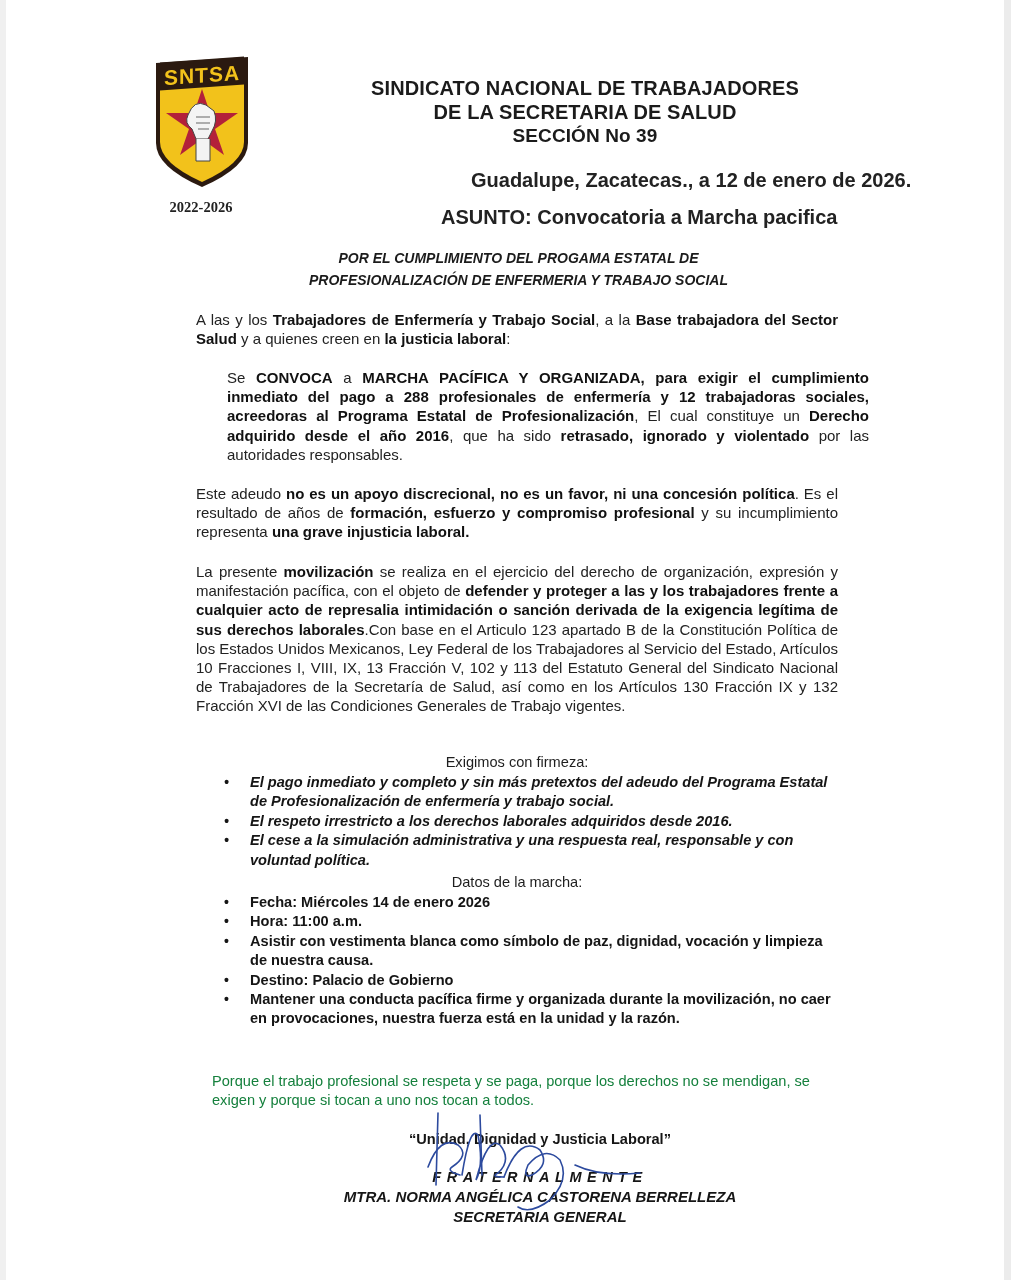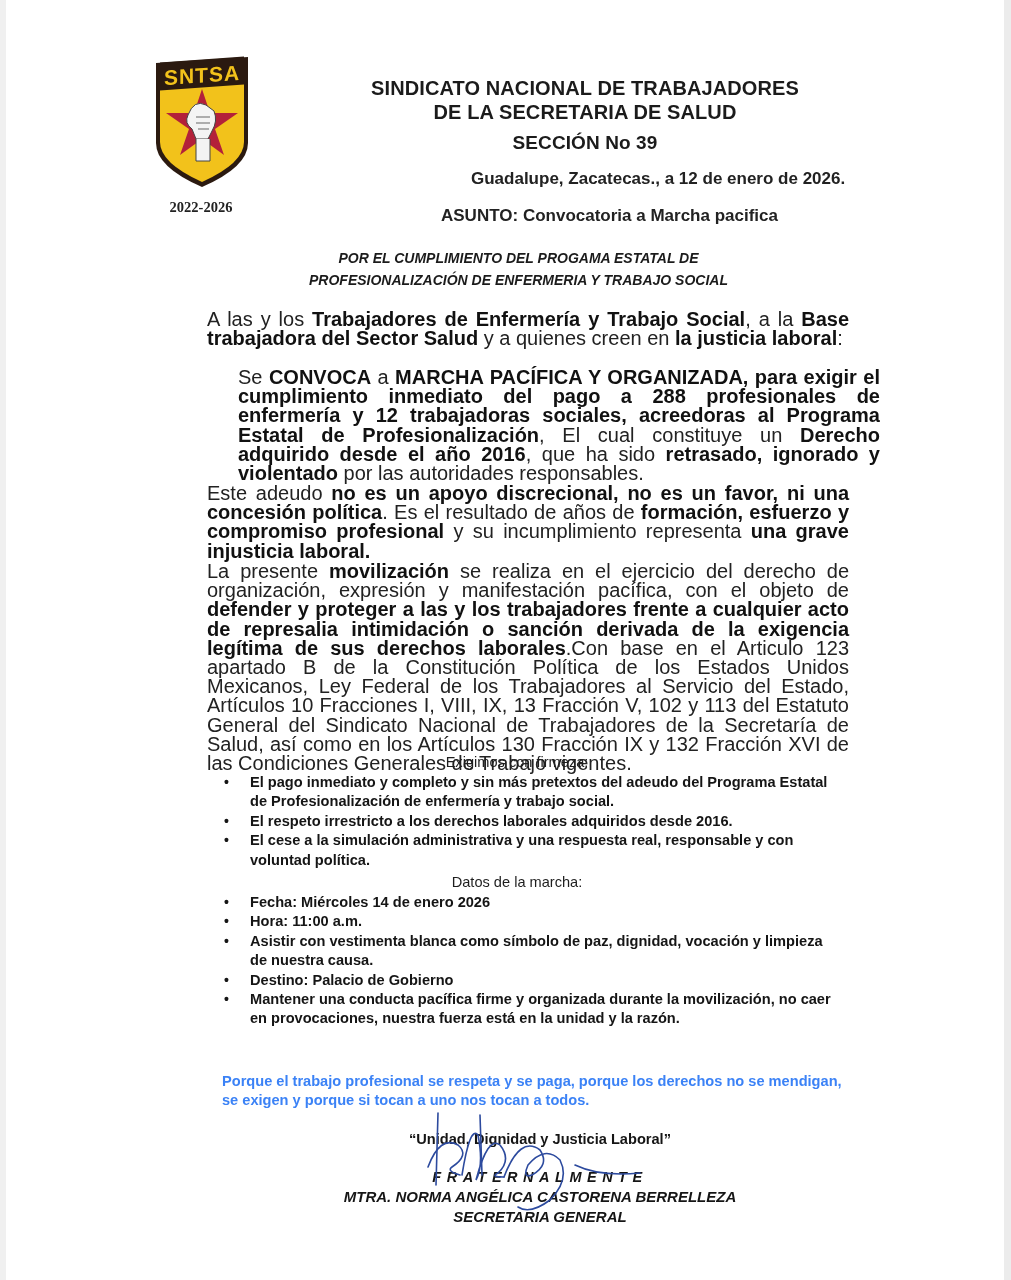--- a/index.html
+++ b/index.html
@@ -6,29 +6,29 @@
   body {
     width: 1011px; height: 1280px; background: #ffffff; position: relative; overflow: hidden;
     font-family: "Liberation Sans", sans-serif; color: #1a1a1a;
   }
   .edge-left { position: absolute; left: 0; top: 0; width: 6px; height: 1280px; background: #f0f0f0; }
   .edge-right { position: absolute; right: 0; top: 0; width: 7px; height: 1280px; background: #ececec; }
   .abs { position: absolute; }
   .logo { left: 152px; top: 55px; width: 100px; height: 135px; }
   .term { left: 158px; top: 199px; width: 86px; text-align: center; font-family: "Liberation Serif", serif; font-weight: bold; font-size: 14.5px; color: #222; }
   .org { left: 300px; width: 570px; text-align: center; font-weight: bold; font-size: 20px; color: #1b1b1b; letter-spacing: 0.1px; }
-  .right-line { font-weight: bold; font-size: 17px; color: #222; white-space: nowrap; }
+  .right-line { font-weight: bold; font-size: 20px; color: #222; white-space: nowrap; }
   .doc-title { left: 200px; top: 247px; width: 637px; text-align: center; font-style: italic; font-weight: bold; font-size: 14px; line-height: 22px; color: #1b1b1b; }
-  .para { left: 207px; width: 642px; font-size: 20px; line-height: 19.2px; text-align: justify; color: #222; }
+  .para { left: 196px; width: 642px; font-size: 15px; line-height: 19.2px; text-align: justify; color: #222; }
   .para b { color: #111; }
   .section-h { left: 196px; width: 642px; text-align: center; font-weight: normal; font-size: 14.6px; color: #1e1e1e; }
   .list { left: 222px; width: 620px; margin: 0; padding: 0; list-style: none; font-weight: bold; font-size: 14.6px; line-height: 19.4px; color: #151515; }
   .list li { position: relative; padding-left: 28px; }
   .list li::before { content: "\2022"; position: absolute; left: 2px; top: 0; font-size: 14px; }
-  .closing { left: 222px; width: 620px; font-weight: bold; font-size: 14.6px; line-height: 19.4px; color: #3b82f6; }
+  .closing { left: 212px; width: 620px; font-weight: normal; font-size: 14.6px; line-height: 19.4px; color: #15803d; }
   .motto { left: 300px; width: 480px; text-align: center; font-weight: bold; font-size: 14.6px; color: #151515; }
   .frat { left: 300px; width: 480px; text-align: center; font-weight: bold; font-style: italic; font-size: 14.5px; letter-spacing: 5.5px; color: #151515; }
   .signer { left: 280px; width: 520px; text-align: center; font-weight: bold; font-style: italic; font-size: 15px; line-height: 19.5px; color: #151515; }
   .signature { left: 400px; top: 1105px; width: 300px; height: 125px; }
 </style>
 </head>
 <body>
 
 <div class="edge-left"></div>
 <div class="edge-right"></div>
@@ -40,21 +40,21 @@
   <text x="50" y="31" text-anchor="middle" font-family="Liberation Sans, sans-serif" font-weight="bold" font-size="21" fill="#f2c21b" letter-spacing="1" transform="skewY(-4)">SNTSA</text>
   <polygon points="50,34 58,58 86,58 63,74 72,100 50,84 28,100 37,74 14,58 42,58" fill="#b3213a"></polygon>
   <path d="M36 60 Q42 44 54 50 L62 56 Q66 66 60 76 L56 84 L44 84 L40 74 Q32 68 36 60 Z" fill="#f4f4f4" stroke="#444" stroke-width="1"></path>
   <path d="M44 84 L44 106 L58 106 L58 84" fill="#f4f4f4" stroke="#444" stroke-width="1"></path>
   <path d="M44 62 L58 62 M44 68 L58 68 M46 74 L57 74" stroke="#666" stroke-width="1"></path>
 </svg>
 <div class="abs term">2022-2026</div>
 
 <div class="abs org" style="top:77px;">SINDICATO NACIONAL DE TRABAJADORES</div>
 <div class="abs org" style="top:101px;">DE LA SECRETARIA DE SALUD</div>
-<div class="abs org" style="top:132px; font-size:19px;">SECCIÓN No 39</div>
+<div class="abs org" style="top:125px; font-size:19px;">SECCIÓN No 39</div>
 
 <div class="abs right-line" style="left:471px; top:169px;">Guadalupe, Zacatecas., a 12 de enero de 2026.</div>
 <div class="abs right-line" style="left:441px; top:206px;">
   <span>ASUNTO:</span>
   <span>Convocatoria a Marcha pacifica</span>
 </div>
 
 <div class="abs doc-title">
   <div>POR EL CUMPLIMIENTO DEL PROGAMA ESTATAL DE</div>
   <div>PROFESIONALIZACIÓN DE ENFERMERIA Y TRABAJO SOCIAL</div>
@@ -70,21 +70,21 @@
 
 <div class="abs para" style="top:484px;">
   <span>Este adeudo </span><b>no es un apoyo discrecional, no es un favor, ni una concesión política</b><span>. Es el resultado de años de </span><b>formación, esfuerzo y compromiso profesional</b><span> y su incumplimiento representa </span><b>una grave injusticia laboral.</b>
 </div>
 
 <div class="abs para" style="top:562px;">
   <span>La presente </span><b>movilización</b><span> se realiza en el ejercicio del derecho de organización, expresión y manifestación pacífica, con el objeto de </span><b>defender y proteger a las y los trabajadores frente a cualquier acto de represalia intimidación o sanción derivada de la exigencia legítima de sus derechos laborales</b><span>.Con base en el Articulo 123 apartado B de la Constitución Política de los Estados Unidos Mexicanos, Ley Federal de los Trabajadores al Servicio del Estado, Artículos 10 Fracciones I, VIII, IX, 13 Fracción V, 102 y 113 del Estatuto General del Sindicato Nacional de Trabajadores de la Secretaría de Salud, así como en los Artículos 130 Fracción IX y 132 Fracción XVI de las Condiciones Generales de Trabajo vigentes.</span>
 </div>
 
 <div class="abs section-h" style="top:754px;">Exigimos con firmeza:</div>
-<ul class="abs list" style="top:773px;">
+<ul class="abs list" style="top:773px;font-style:italic;">
   <li>El pago inmediato y completo y sin más pretextos del adeudo del Programa Estatal de Profesionalización de enfermería y trabajo social.</li>
   <li>El respeto irrestricto a los derechos laborales adquiridos desde 2016.</li>
   <li>El cese a la simulación administrativa y una respuesta real, responsable y con voluntad política.</li>
 </ul>
 
 <div class="abs section-h" style="top:874px;">Datos de la marcha:</div>
 <ul class="abs list" style="top:893px;">
   <li>Fecha: Miércoles 14 de enero 2026</li>
   <li>Hora: 11:00 a.m.</li>
   <li>Asistir con vestimenta blanca como símbolo de paz, dignidad, vocación y limpieza de nuestra causa.</li>

